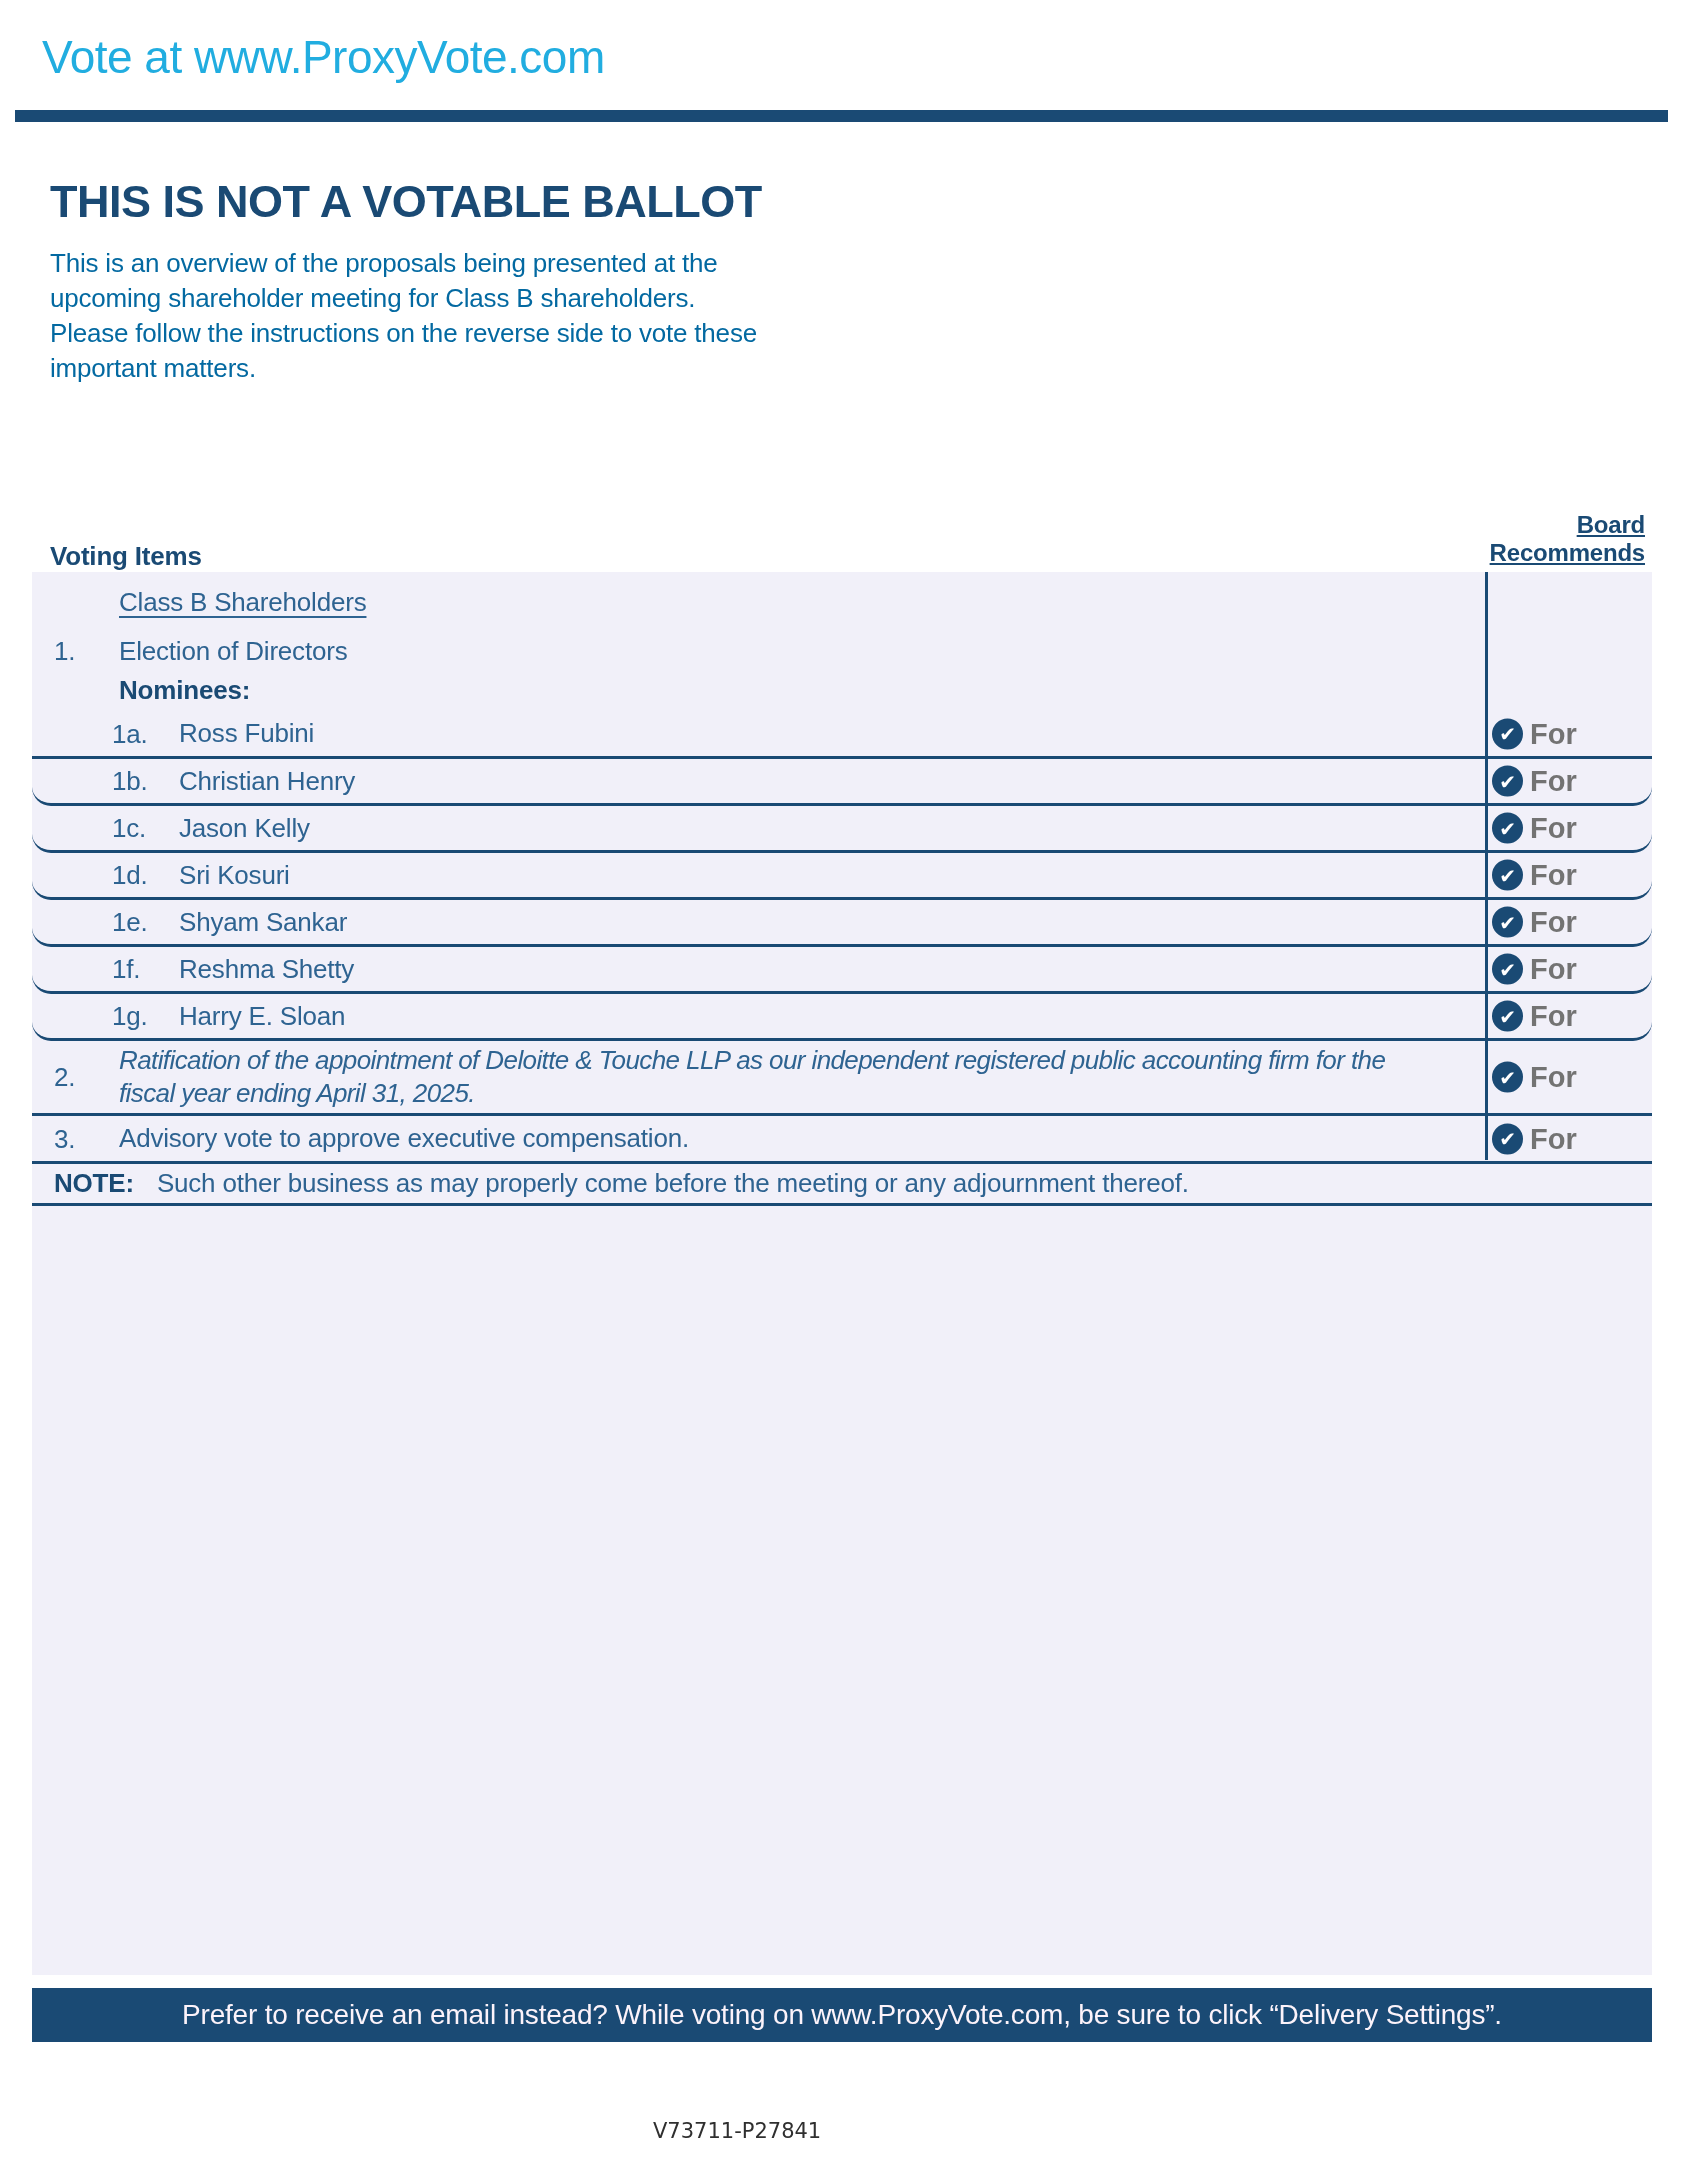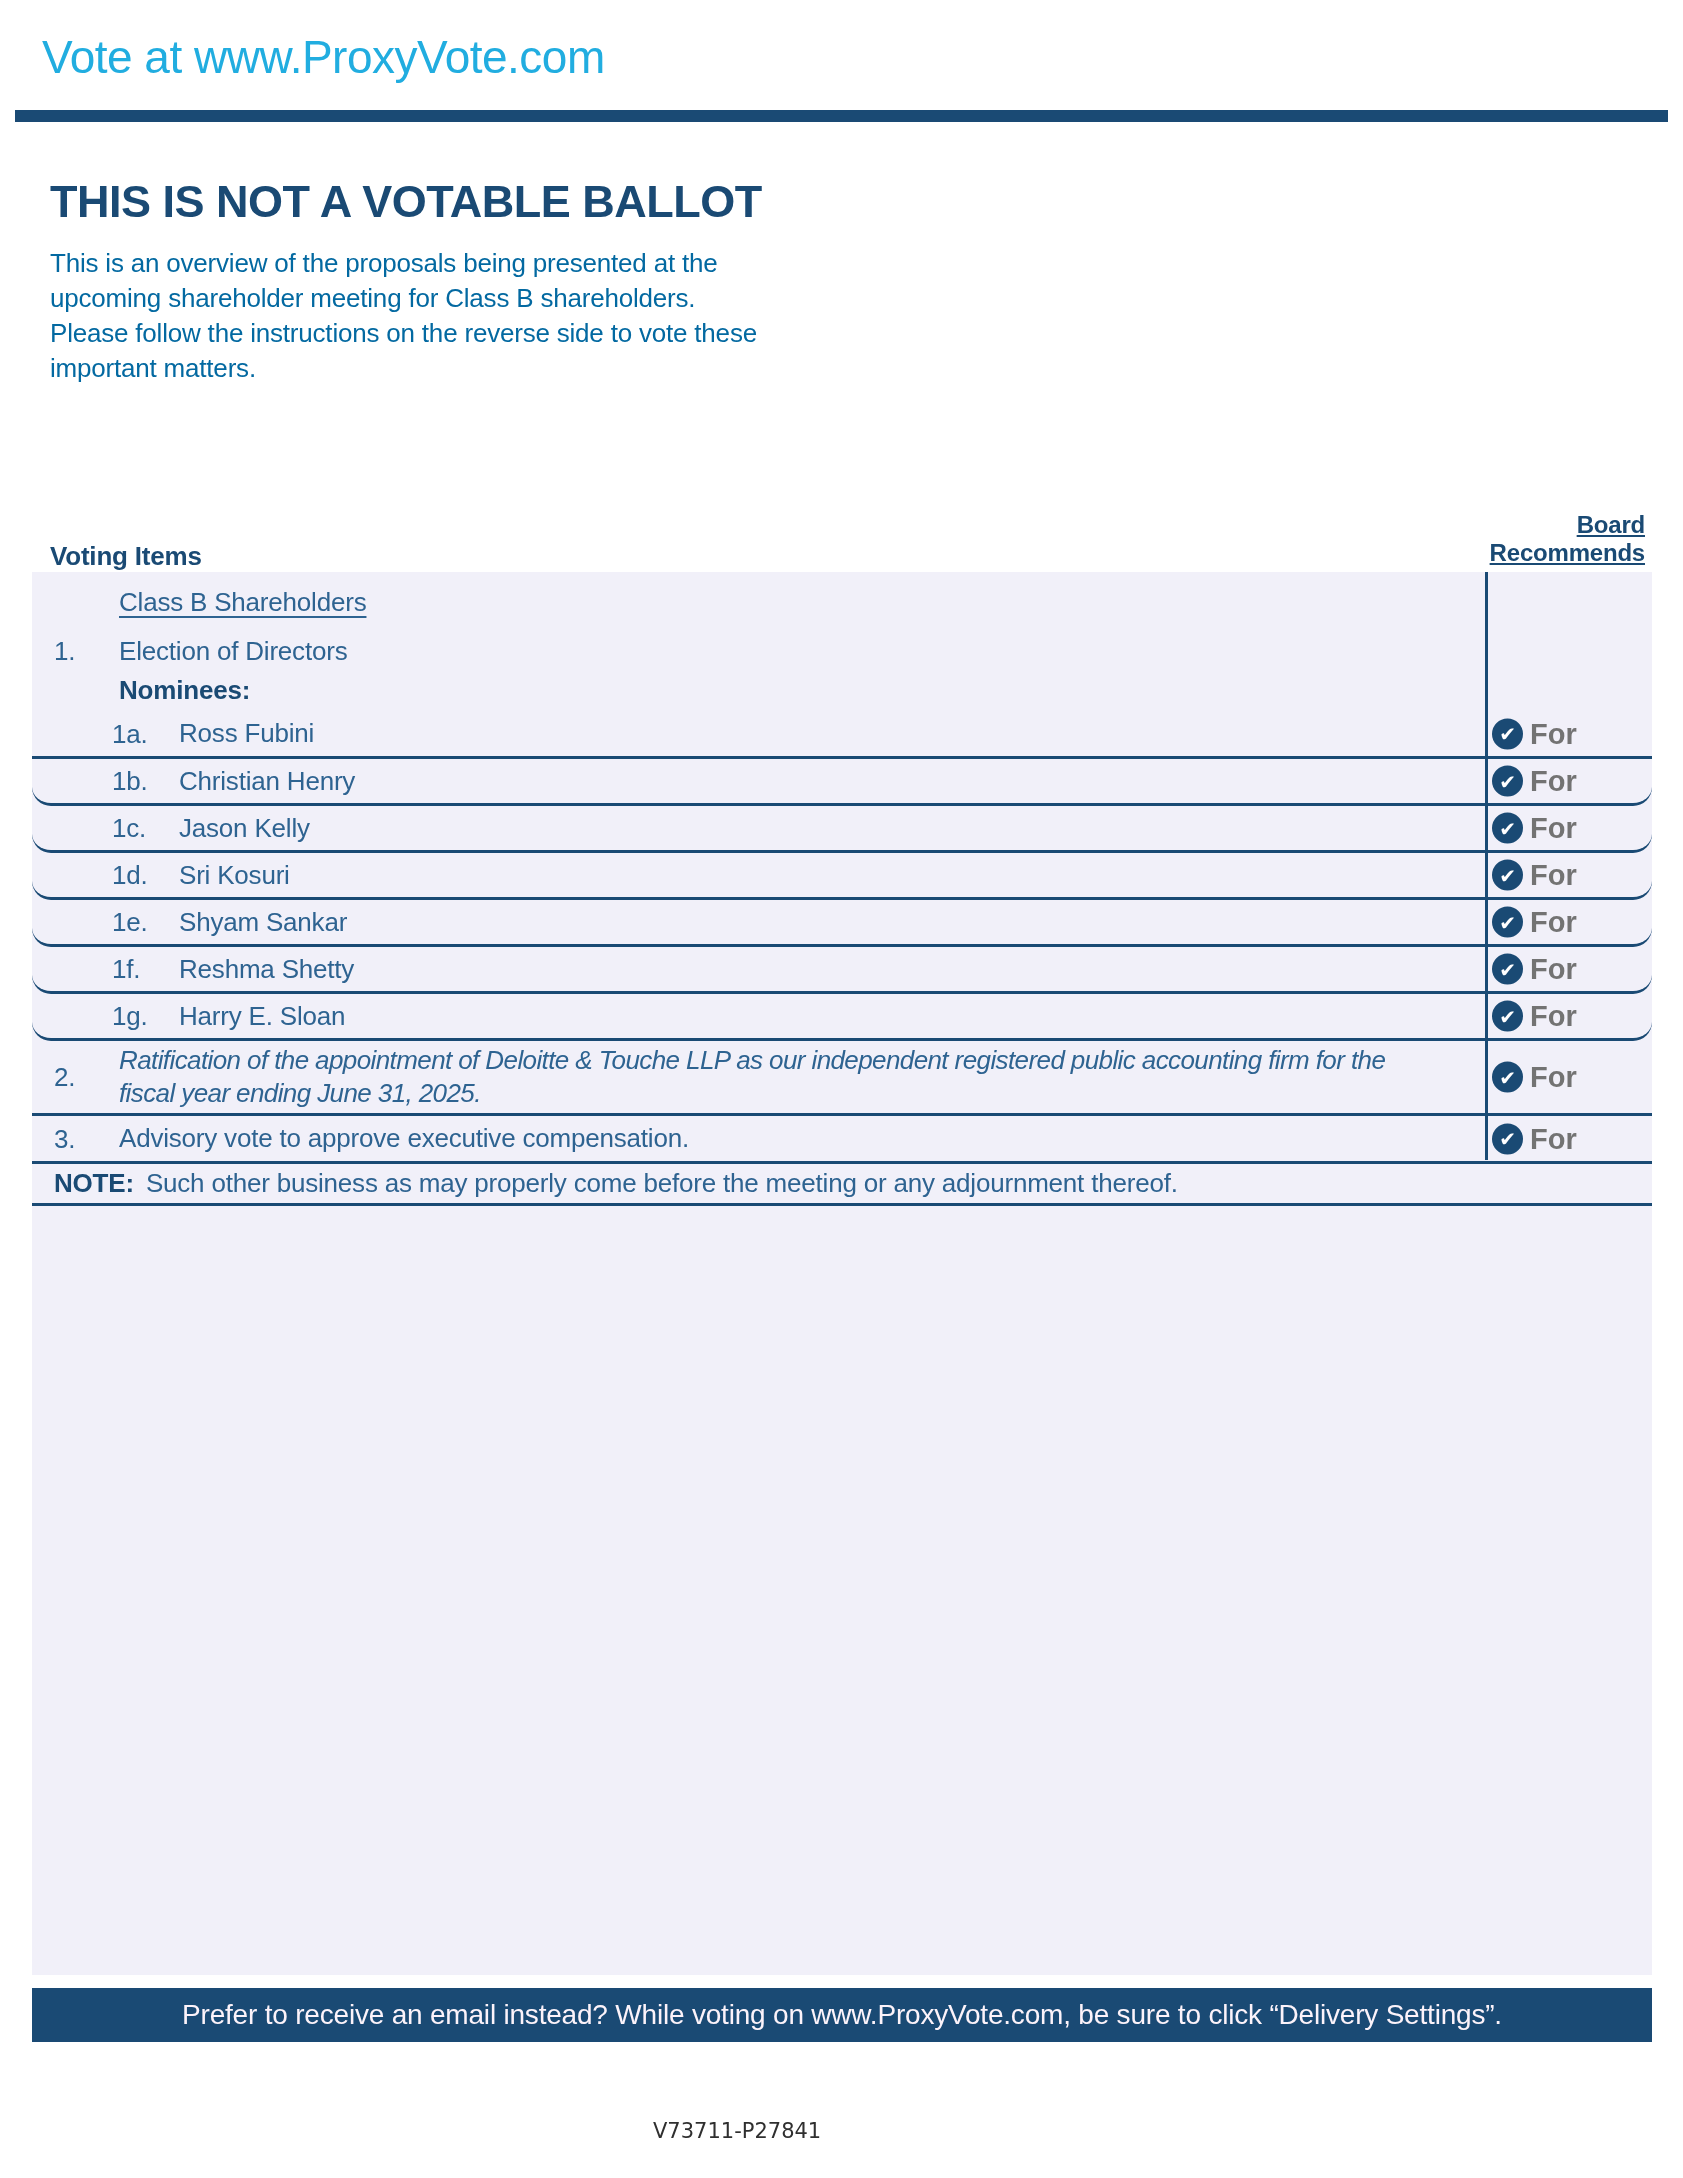--- a/index.html
+++ b/index.html
@@ -67,21 +67,21 @@
     position:absolute; left:1460px; top:50%; transform:translateY(-50%);
     display:flex; align-items:center; gap:7px;
   }
   .chk {
     width:31px; height:31px; border-radius:50%; background:#1a4a74;
     color:#ffffff; font-family:"DejaVu Sans", sans-serif; font-size:20px; font-weight:bold;
     display:flex; align-items:center; justify-content:center; line-height:1;
   }
   .rec-label { font-size:29px; font-weight:bold; color:#737373; letter-spacing:0; }
 
-  .note-label { margin-left:14px; font-weight:bold; color:#1a4a74; margin-right:12px; }
+  .note-label { margin-left:14px; font-weight:bold; color:#1a4a74; margin-right:23px; }
 
   
   .banner {
     position:absolute; left:32px; top:1988px; width:1620px; height:54px;
     background:#1a4a74; display:flex; align-items:center; justify-content:center;
     color:#fcf3fa; font-size:28px; letter-spacing:-0.2px;
   }
   .doc-code {
     position:absolute; left:653px; top:2119px;
     font-size:21px; color:#2f2f2f; font-family:"DejaVu Sans", sans-serif; letter-spacing:0;
@@ -187,21 +187,21 @@
       <span class="rec">
         <span class="chk">✔</span>
         <span class="rec-label">For</span>
       </span>
     </div>
 
     <div class="row r-item2 sep">
       <span class="num">2.</span>
       <span class="itext2">
         <div>Ratification of the appointment of Deloitte &amp; Touche LLP as our independent registered public accounting firm for the</div>
-        <div>fiscal year ending June 31, 2025.</div>
+        <div>fiscal year ending April 31, 2025.</div>
       </span>
       <span class="rec">
         <span class="chk">✔</span>
         <span class="rec-label">For</span>
       </span>
     </div>
 
     <div class="row r-item3 sep">
       <span class="num">3.</span>
       <span class="itext">Advisory vote to approve executive compensation.</span>

